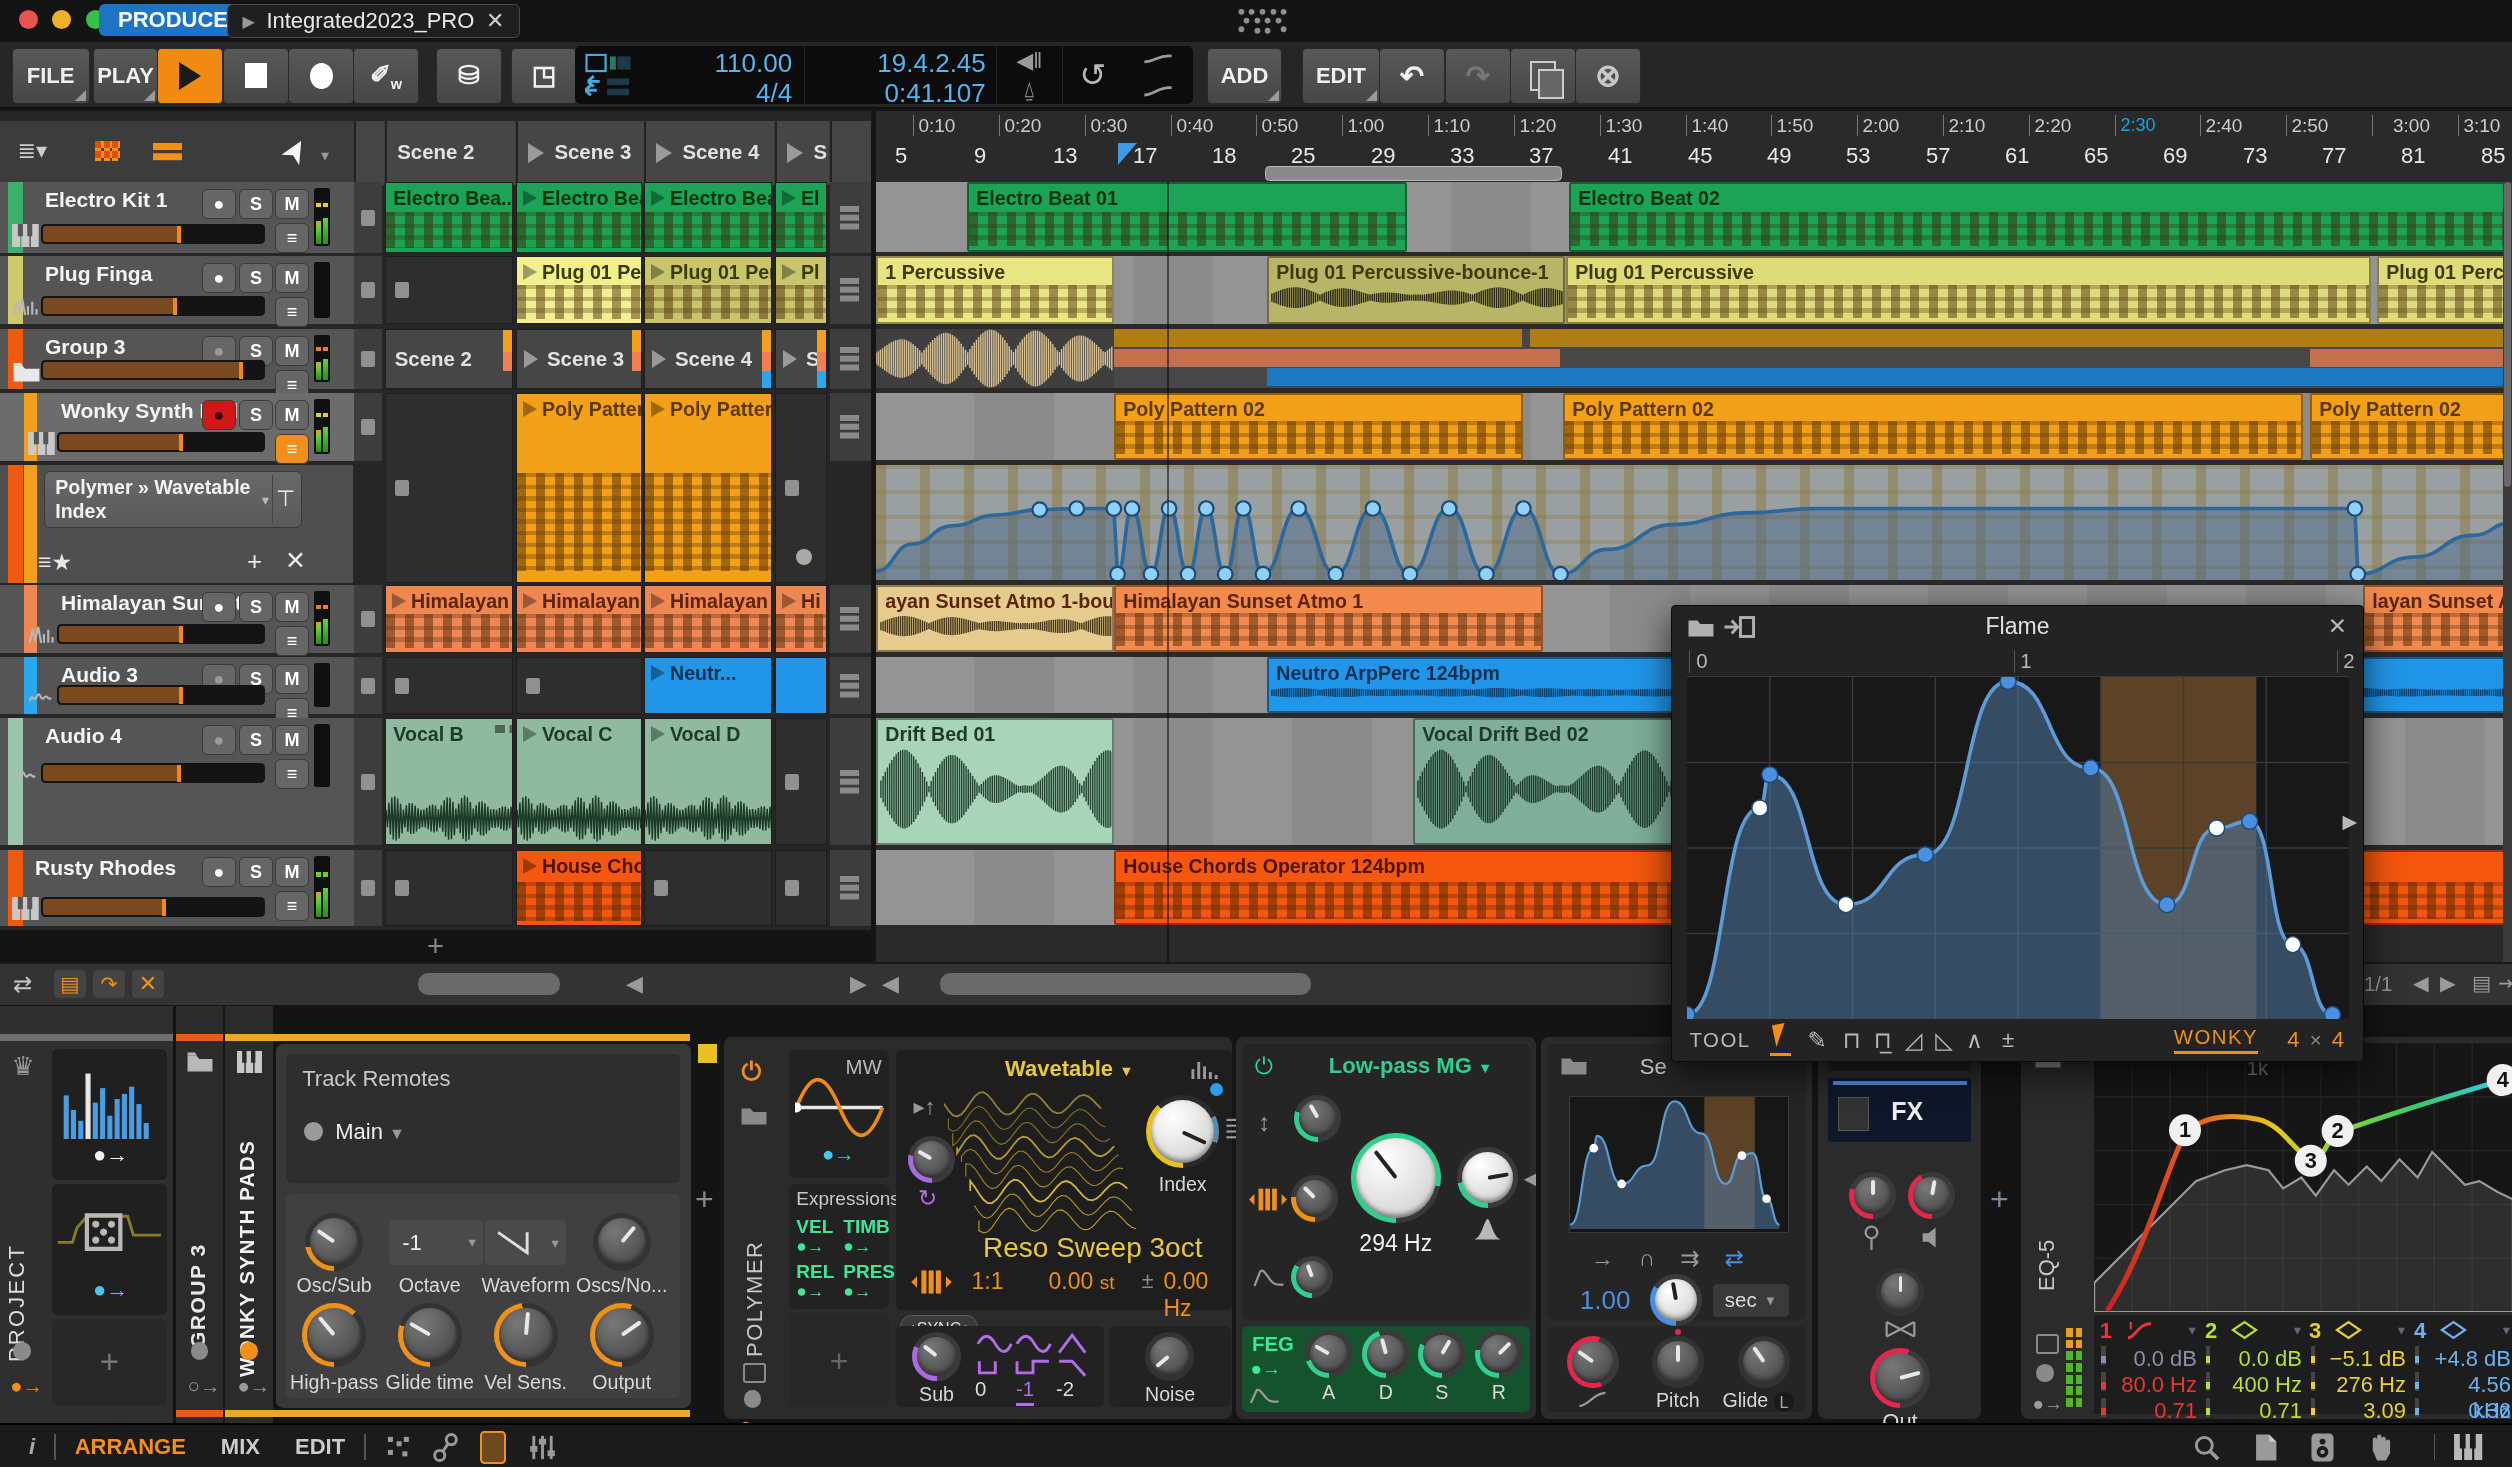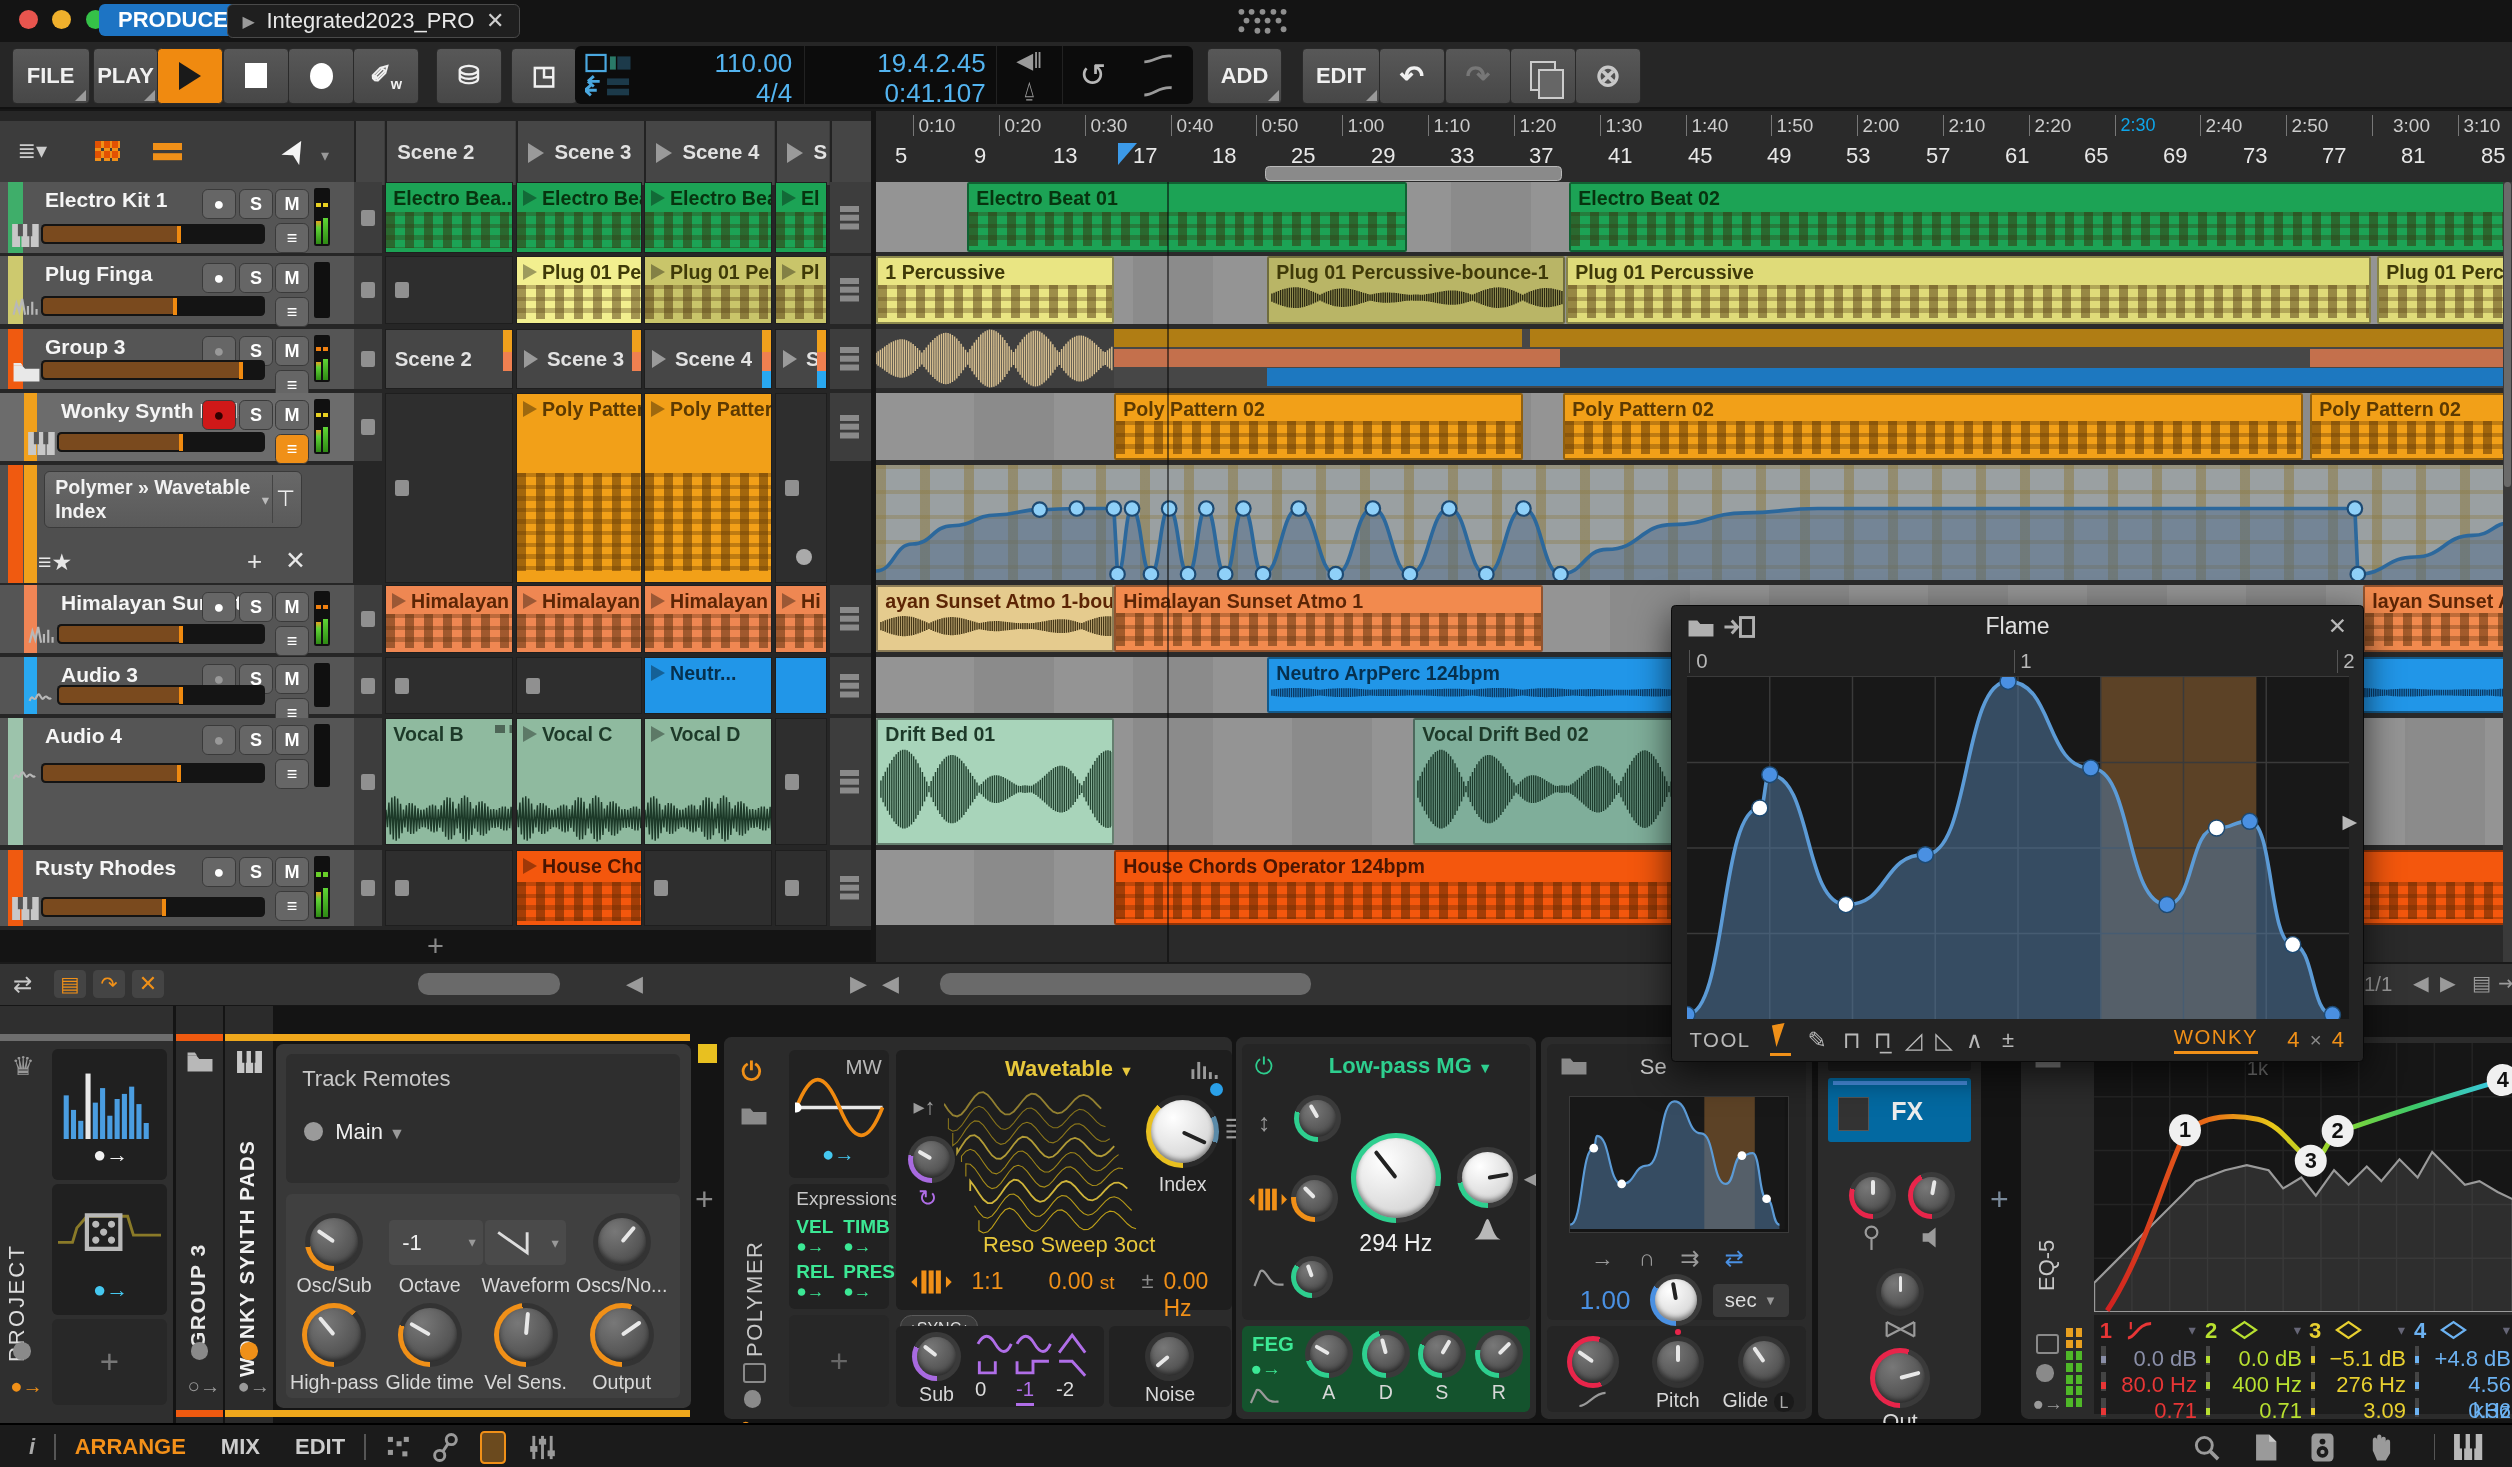--- a/index.html
+++ b/index.html
@@ -951,21 +951,21 @@
           <svg class="abs" style="left:89px;top:41px;" width="16" height="29" viewBox="0 0 22 40">
             <g stroke="#9a9a9a" stroke-width="3">
                 <line x1="2" y1="4" x2="20" y2="4"></line>
                 <line x1="2" y1="12" x2="20" y2="12"></line>
                 <line x1="2" y1="20" x2="20" y2="20"></line>
                 <line x1="2" y1="28" x2="20" y2="28"></line>
               </g>
             </svg>
           <div class="dvlabel" style="left:10.2px;top:97px;width:73px;">Index</div>
         </div>
-        <div class="abs" style="left:87px;top:182px;color:#e8c83c;font-size:22px;">Reso Sweep 3oct</div>
+        <div class="abs" style="left:87px;top:182px;color:#e8c83c;font-size:28px;">Reso Sweep 3oct</div>
         <div class="abs" style="left:14.5px;top:215px;width:305px;height:36px;">
           <svg class="abs" style="left:0;top:4.4px;" width="41" height="26" viewBox="0 0 56 36">
             <path d="M0 18 L8 10 L8 26 Z" fill="#f09018"></path>
               <path d="M56 18 L48 10 L48 26 Z" fill="#f09018"></path>
             <g fill="#f09018">
                 <rect x="14" y="2" width="7" height="32"></rect>
                 <rect x="24" y="2" width="7" height="32"></rect>
                 <rect x="34" y="2" width="7" height="32"></rect>
               </g>
             </svg>
@@ -1164,21 +1164,21 @@
             <div class="pw" style="transform:rotate(-35deg);">
               <div class="ptr"></div>
             </div>
           </div>
         <div class="dvlabel" style="left:175px;top:63px;width:73px;"><span>Glide</span> <span style="background:#1a1a1a;border-radius:50%;padding:1.5px 5.8px;color:#aaa;font-size:16px;">L</span></div>
       </div>
     </div>
 
     <div class="abs panel" style="left:1818px;top:31px;width:163px;height:382px;background:#2b2b2b;">
       <div class="abs" style="left:10.2px;top:8.7px;width:143px;height:25px;background:#1f1f1f;border-radius:2.9px;"></div>
-      <div class="abs" style="left:10.2px;top:41px;width:143px;height:64px;background:#0369a1;border-radius:2.9px;">
+      <div class="abs" style="left:10.2px;top:41px;width:143px;height:64px;background:#0f172a;border-radius:2.9px;">
         <div class="abs" style="left:4.4px;top:2.9px;right:4.4px;height:4.4px;background:#4a90e2;"></div>
         <span class="abs" style="left:10.2px;top:19px;width:29px;height:32px;background:#333;border:1.5px solid #555;"></span>
         <span class="abs" style="left:63px;top:19px;font-size:25px;color:#eee;font-weight:bold;">FX</span>
       </div>
       <div class="knob" style="left:31px;top:135px;width:47px;height:47px;background:conic-gradient(from 180deg,#e8254a 0 30%,#3a3a3a 30% 100%);">
         <div class="cap"></div>
           <div class="pw" style="transform:rotate(0deg);">
             <div class="ptr"></div>
           </div>
         </div>

